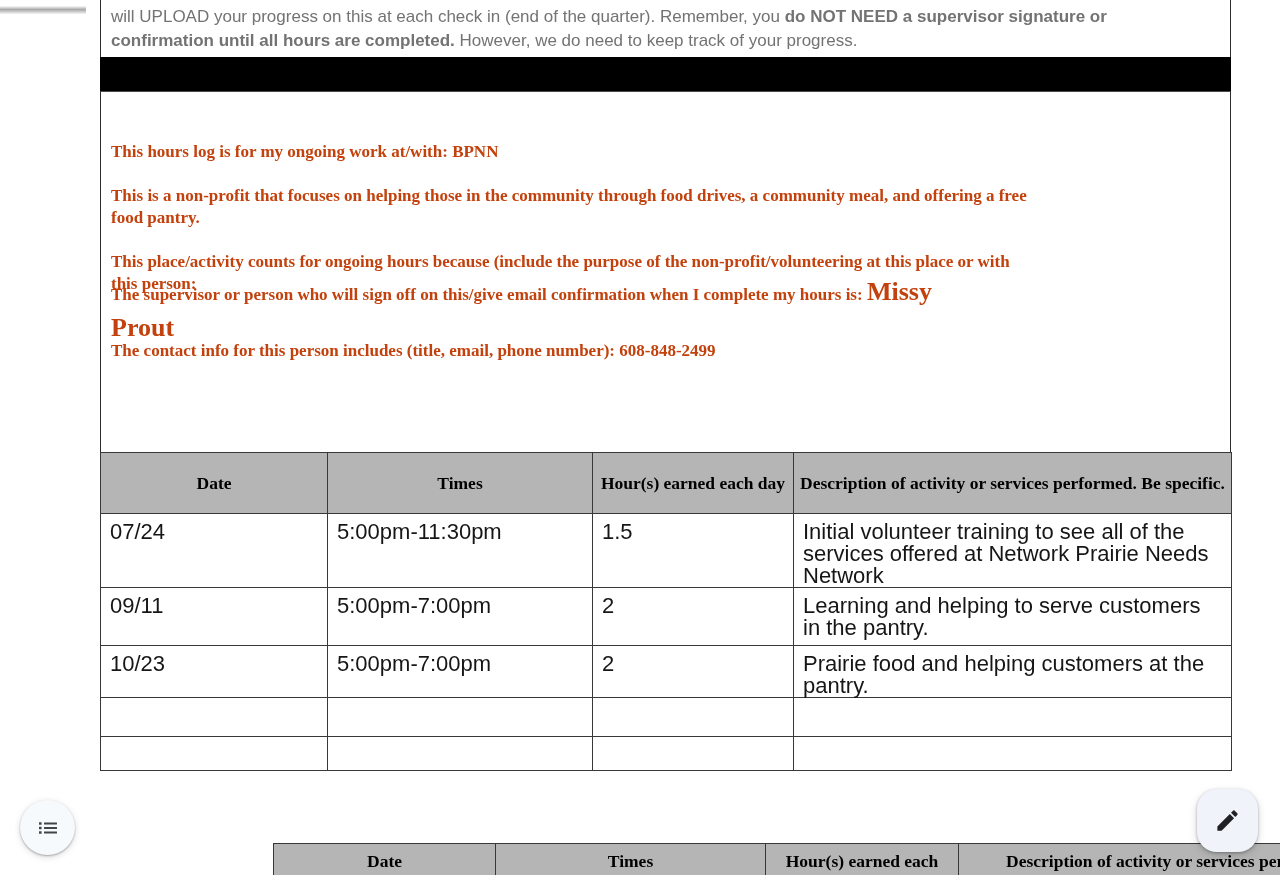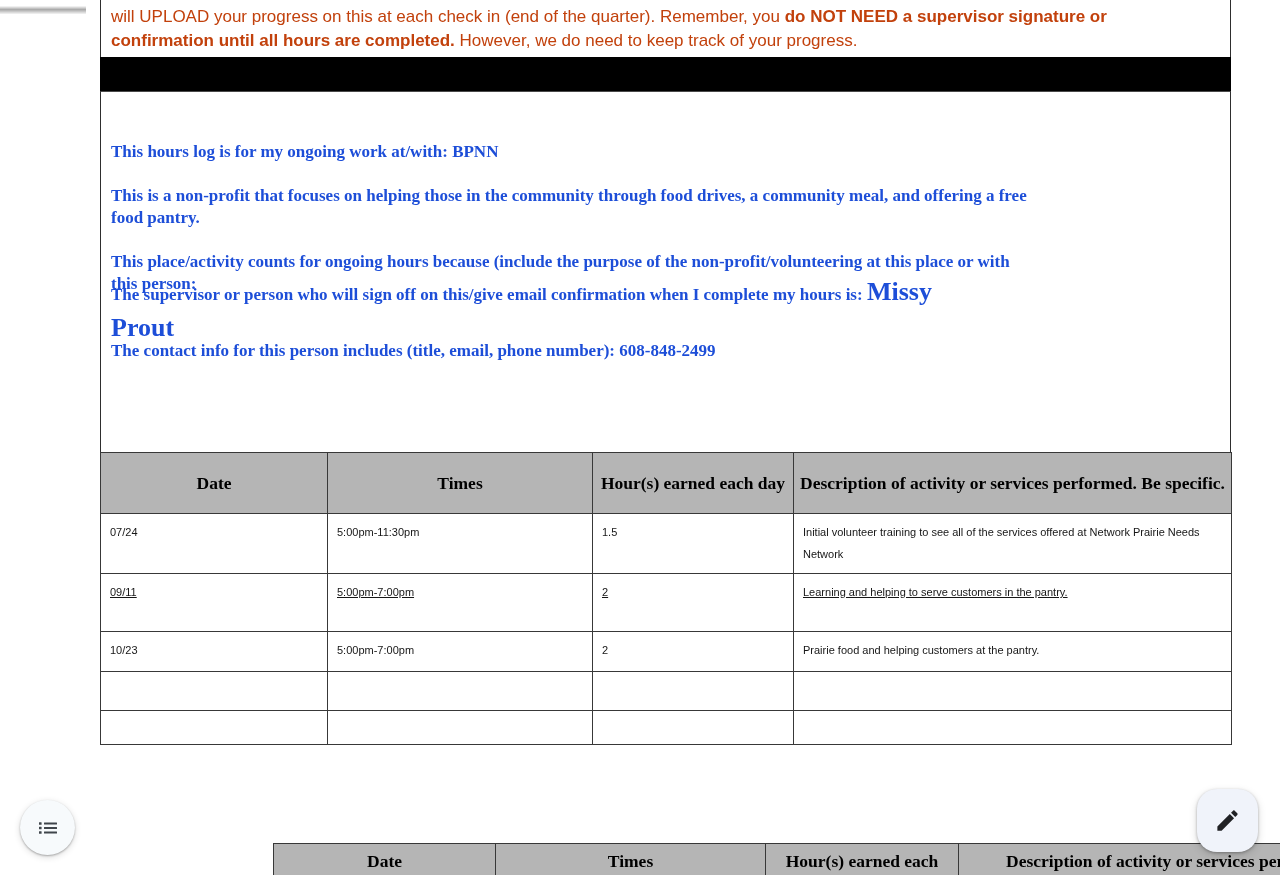--- a/index.html
+++ b/index.html
@@ -20,21 +20,21 @@
   }
 
   .preline { white-space: pre-line; }
 
   
   .cell-top {
     position: absolute; left: 100px; top: 0; width: 1131px; height: 57px;
     box-sizing: border-box;
     border-left: 1.5px solid #2e2e2e; border-right: 1.5px solid #2e2e2e;
     padding: 5px 12px 0 10px;
-    font-size: 17px; line-height: 23.5px; color: #c2410c;
+    font-size: 17px; line-height: 23.5px; color: #737373;
     overflow: hidden;
   }
   .cell-top b { font-weight: bold; }
 
   
   .black-bar {
     position: absolute; left: 100px; top: 57px; width: 1131px; height: 34px;
     box-sizing: border-box;
     background: #000000;
   }
@@ -42,21 +42,21 @@
   
   .cell-main {
     position: absolute; left: 100px; top: 91px; width: 1131px; height: 361px;
     box-sizing: border-box;
     border-left: 1.5px solid #2e2e2e; border-right: 1.5px solid #2e2e2e;
     border-top: 1px solid #4a4a4a;
     background: #fff;
   }
   .serifbold {
     font-family: "Liberation Serif", serif;
-    font-weight: bold; color: #1d4ed8;
+    font-weight: bold; color: #c2410c;
   }
   .block-details {
     position: absolute; left: 10px; top: 27px; width: 1112px;
     font-size: 17px; line-height: 22px;
   }
   .block-supervisor {
     position: absolute; left: 10px; top: 183px; width: 1118px;
     font-size: 17px; line-height: 33px;
   }
   .supervisor-name { font-size: 26px; white-space: pre-line; }
@@ -74,27 +74,27 @@
   table.hours th, table.hours td { border: 1.5px solid #383838; box-sizing: border-box; }
   table.hours th {
     background: #b5b5b5;
     font-family: "Liberation Serif", serif; font-weight: bold;
     font-size: 17.5px; line-height: 21px;
     text-align: center; vertical-align: middle;
     height: 61px; padding: 2px 6px;
     color: #000;
   }
   table.hours td {
-    font-size: 11px; line-height: 22px;
+    font-size: 22px; line-height: 22px;
     vertical-align: top; padding: 7px 8px 0 9px;
     color: #161616;
   }
   tr.r0 td { height: 60px; }
   tr.r1 td { height: 59px; }
-  tr.r2 td { height: 58px; text-decoration: underline; }
+  tr.r2 td { height: 58px; }
   tr.r3 td { height: 40px; margin-top: 38px; }
   tr.r4 td { height: 39px; }
   tr.r5 td { height: 34px; }
 
   
   table.hours2 {
     position: absolute; left: 273px; top: 843px; width: 1205px;
     border-collapse: collapse; table-layout: fixed;
   }
   table.hours2 th {

